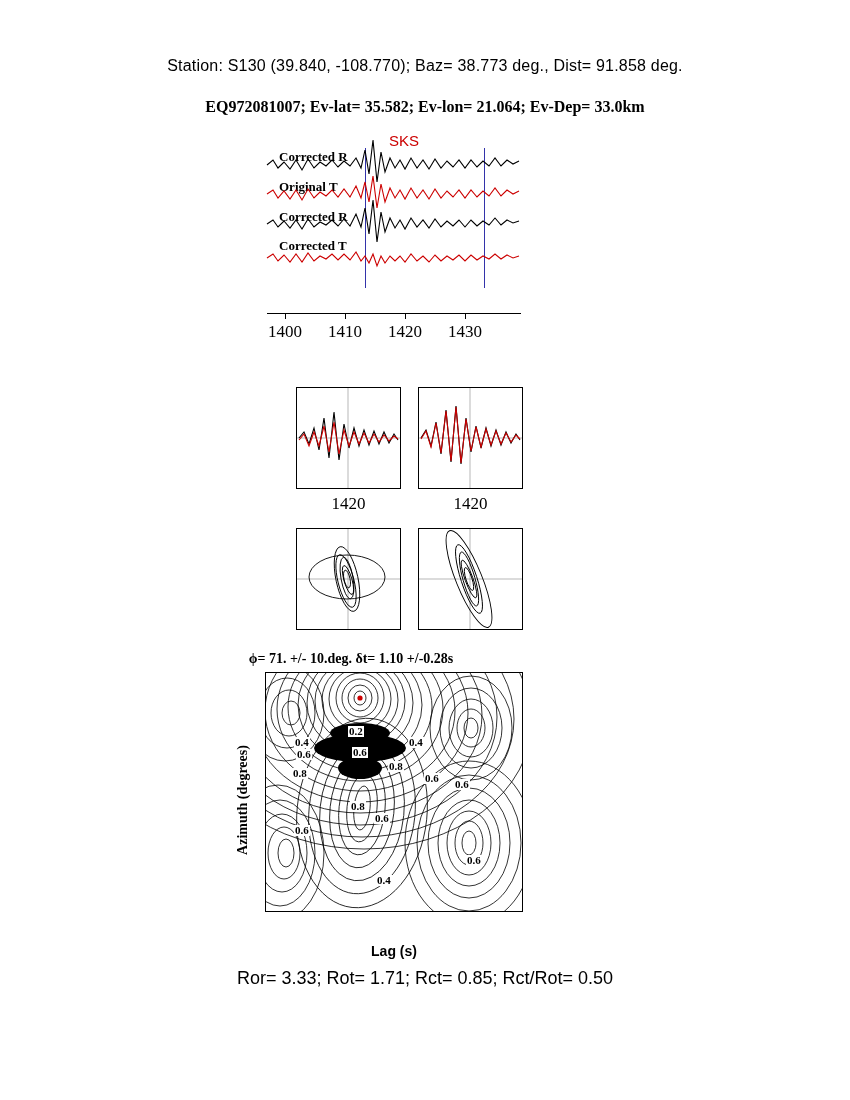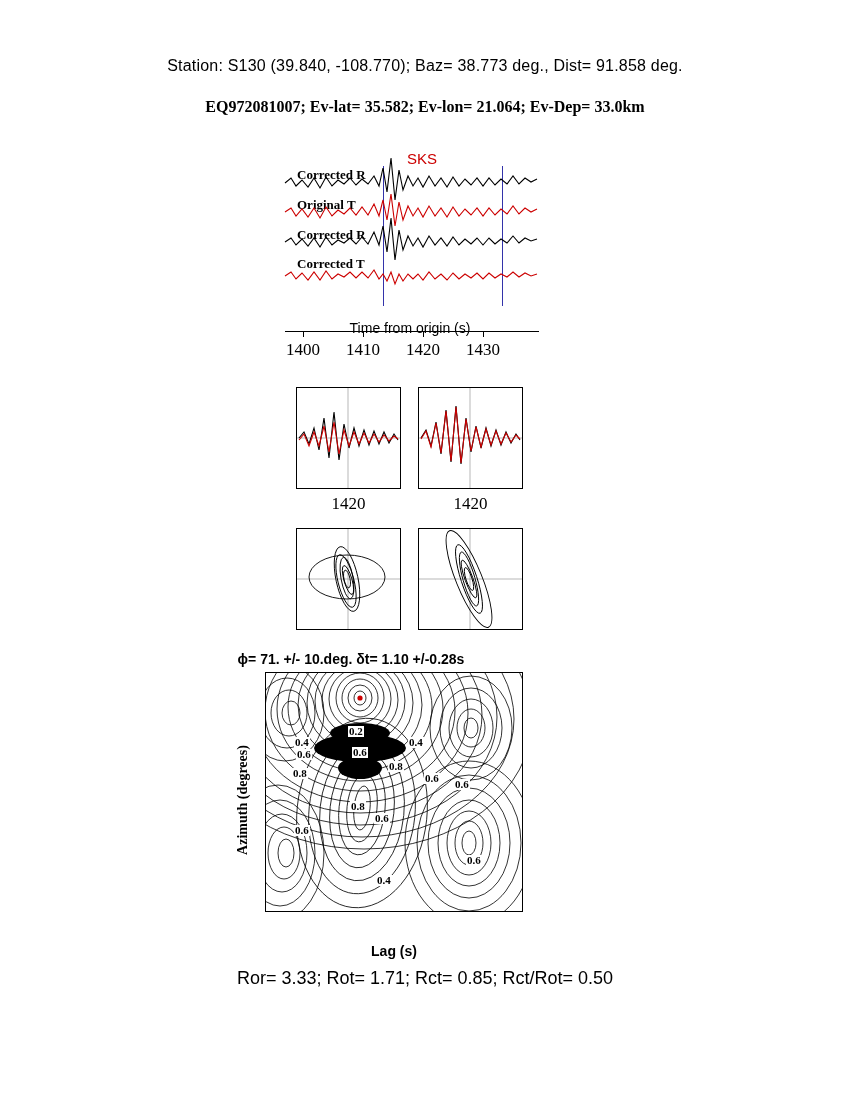--- a/index.html
+++ b/index.html
@@ -26,21 +26,21 @@
   }
   #header-line-2 {
     top: 98px; left: 0; width: 850px;
     font-size: 16px;
     font-family: "Liberation Serif", serif;
     font-weight: bold;
   }
 
   
   #seis-panel {
-    top: 130px; left: 275px; width: 270px; height: 200px; margin-top: 18px;
+    top: 130px; left: 257px; width: 270px; height: 200px;
   }
   .trace-label {
     font-family: "Liberation Serif", serif;
     font-weight: bold;
     font-size: 13px;
     position: absolute;
     white-space: nowrap;
   }
   #sks-label {
     position: absolute;
@@ -97,21 +97,21 @@
     text-align: center;
   }
   #wave-cap-left  { top: 494px; left: 296px; width: 105px; }
   #wave-cap-right { top: 494px; left: 418px; width: 105px; }
 
   
   #contour-title {
     top: 651px; left: 0; width: 702px;
     font-size: 14px;
     font-weight: bold;
-    font-family: Liberation Sans, sans-serif;
+    font-family: Liberation Serif, serif;
   }
   #contour-frame {
     top: 672px; left: 265px; width: 258px; height: 240px;
     border: 1px solid #000;
     box-sizing: border-box;
     overflow: hidden;
     background: #fff;
   }
   .ylab {
     position: absolute;
@@ -195,21 +195,20 @@
 
     <polyline fill="none" stroke="#000000" stroke-width="1.1" points="10,35 16,30 21,38 27,32 33,39 39,30 45,40 51,29 57,38 63,32 69,36 75,30 81,37 87,31 93,36 99,28 104,38 108,20 112,44 116,10 120,52 124,22 128,42 133,28 138,38 143,30 148,39 154,28 160,38 166,30 172,39 178,29 184,38 190,31 196,37 202,30 208,38 214,30 220,37 226,31 232,36 238,28 244,36 250,30 256,34 262,31"></polyline>
 
     <polyline fill="none" stroke="#cc0000" stroke-width="1.1" points="10,64 16,60 21,68 27,61 33,69 39,60 45,70 51,59 57,68 63,62 69,66 75,60 81,67 87,59 93,67 99,56 104,68 108,52 112,72 116,46 120,78 124,54 128,72 133,58 138,68 143,60 148,69 154,58 160,68 166,60 172,69 178,59 184,68 190,61 196,67 202,60 208,68 214,60 220,67 226,61 232,66 238,58 244,66 250,60 256,64 262,61"></polyline>
 
     <polyline fill="none" stroke="#000000" stroke-width="1.1" points="10,94 16,90 21,97 27,91 33,98 39,90 45,99 51,89 57,97 63,92 69,95 75,90 81,96 87,89 93,96 99,84 104,97 108,78 112,104 116,70 120,112 124,82 128,102 133,88 138,98 143,90 148,99 154,88 160,97 166,90 172,98 178,89 184,97 190,91 196,96 202,90 208,97 214,90 220,96 226,91 232,95 238,88 244,95 250,90 256,93 262,91"></polyline>
 
     <polyline fill="none" stroke="#cc0000" stroke-width="1.1" points="10,128 16,124 21,131 27,125 33,132 39,124 45,132 51,123 57,131 63,126 69,129 75,124 81,130 87,124 93,130 99,122 104,131 108,126 112,133 116,124 120,136 124,126 128,133 133,126 138,131 143,126 148,132 154,124 160,131 166,126 172,132 178,125 184,131 190,126 196,130 202,125 208,131 214,125 220,130 226,126 232,129 238,124 244,129 250,125 256,128 262,126"></polyline>
   </svg>
 
-  <div id="time-axis-label" class="ctr">Time from origin (s)</div>
   <div id="axis-line"></div>
 
   <div class="tick" style="left:28px;"></div>
   <div class="tick" style="left:88px;"></div>
   <div class="tick" style="left:148px;"></div>
   <div class="tick" style="left:208px;"></div>
 
   <div class="tick-label" style="left:28px;">1400</div>
   <div class="tick-label" style="left:88px;">1410</div>
   <div class="tick-label" style="left:148px;">1420</div>

